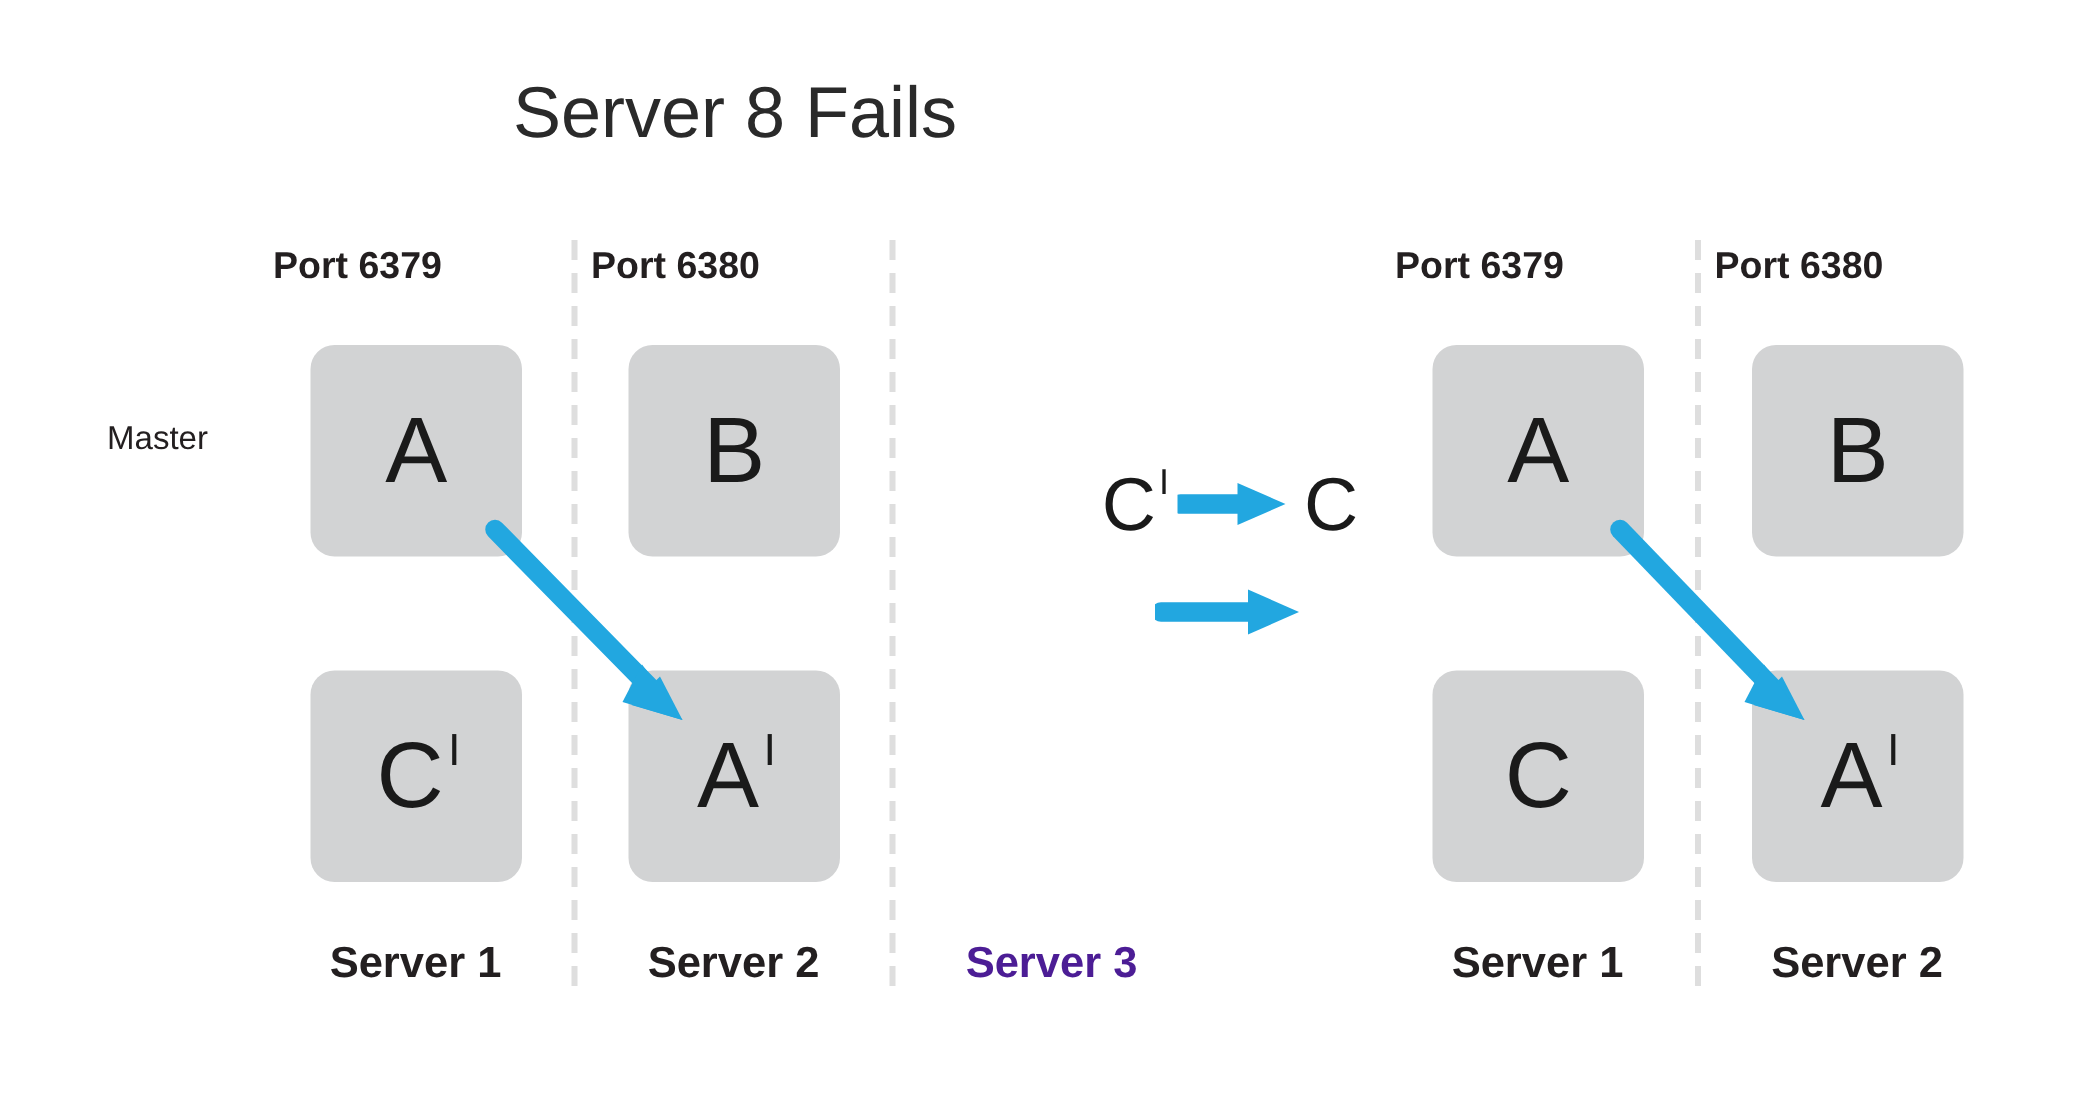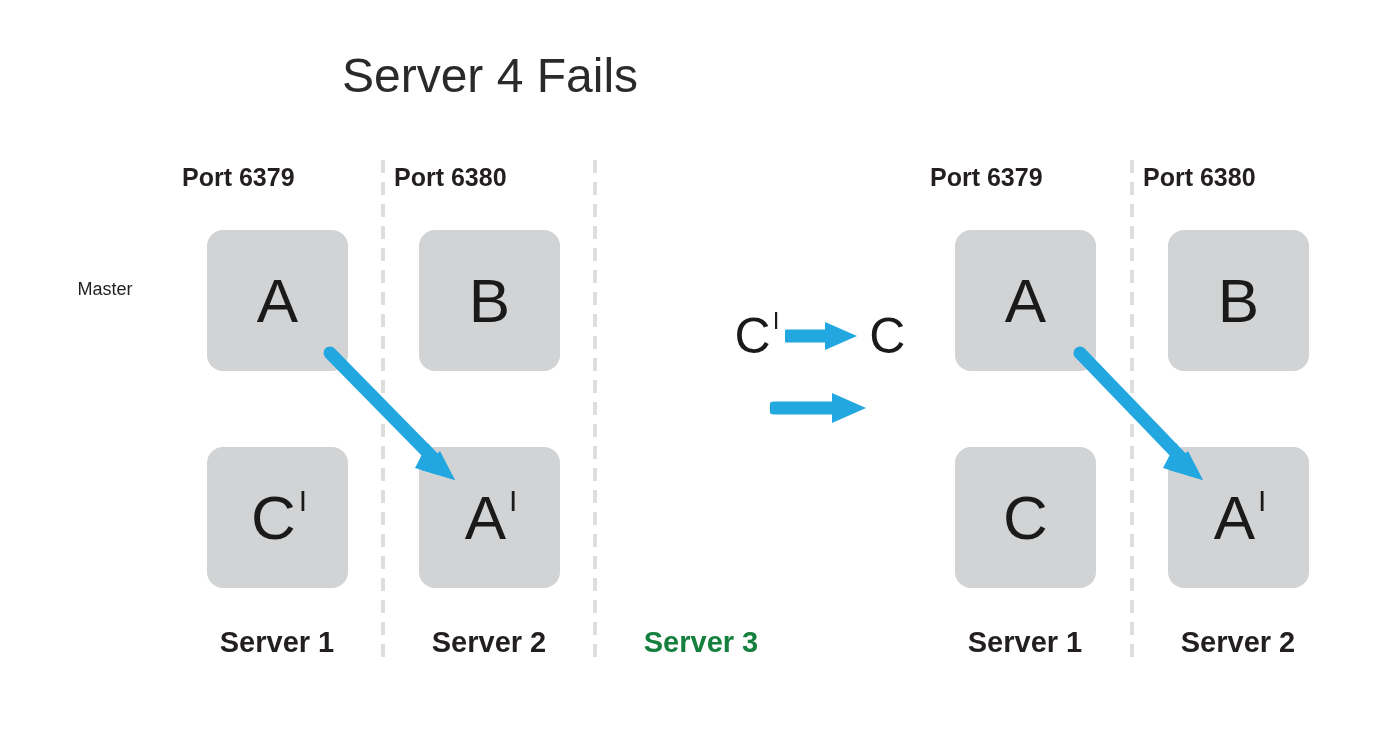--- a/index.html
+++ b/index.html
@@ -30,21 +30,21 @@
     color: #2a2a2a;
     white-space: nowrap;
   }
 
   
   .row-label {
     position: absolute;
     left: 20px;
     width: 170px;
     text-align: center;
-    font-size: 18px;
+    font-size: 22px;
     font-weight: 400;
     color: #231f20;
   }
   .row-label.master  { top: 279px; }
   .row-label.replica { top: 499px; }
 
   
   .port-label {
     position: absolute;
     width: 190px;
@@ -60,21 +60,21 @@
   .server-label {
     position: absolute;
     width: 190px;
     text-align: center;
     top: 626px;
     font-size: 29px;
     font-weight: 700;
     color: #231f20;
     white-space: nowrap;
   }
-  .server-label.faded { color: #15803d; }
+  .server-label.faded { color: #4c1d95; }
 
   
   .node {
     position: absolute;
     width: 141px;
     height: 141px;
     background: #d2d3d4;
     border-radius: 16px;
     display: flex;
     align-items: center;
@@ -154,21 +154,21 @@
     width: 1388px;
     height: 729px;
     pointer-events: none;
   }
 </style>
 </head>
 <body>
 
 <div id="stage">
 
-  <div class="title">Server 4 Fails</div>
+  <div class="title">Server 8 Fails</div>
 
   <div class="row-label master">Master</div>
 
   <div class="port-label" style="left:182px;">Port 6379</div>
   <div class="port-label" style="left:394px;">Port 6380</div>
 
   <div class="divider" style="left:381px;"></div>
   <div class="divider" style="left:593px;"></div>
 
   <div class="node" style="left:207px; top:230px;">

